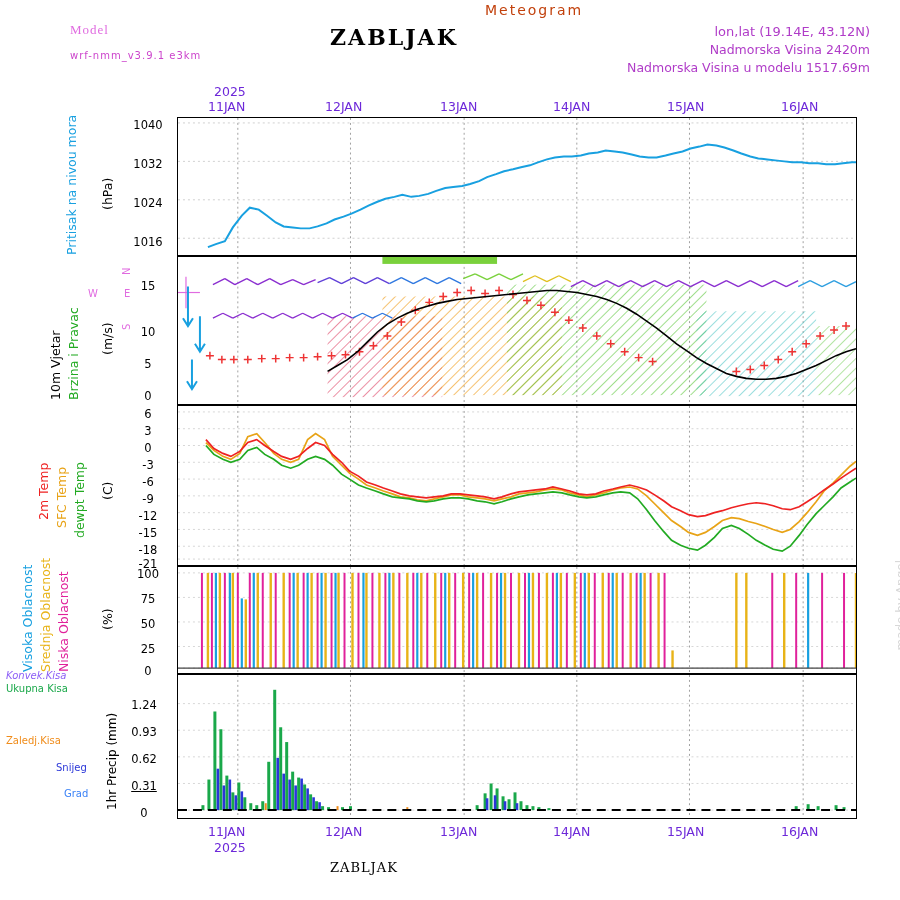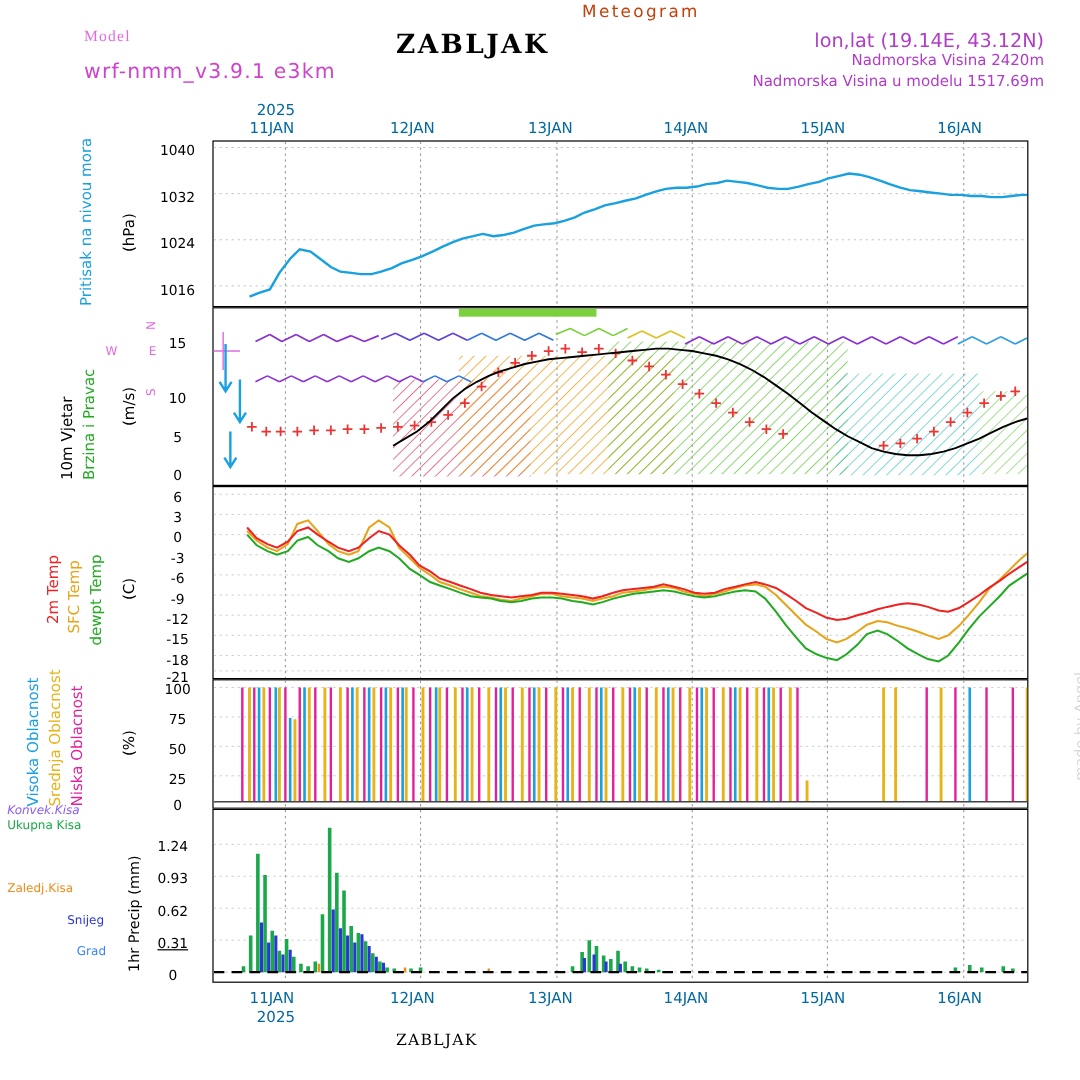--- a/index.html
+++ b/index.html
@@ -6,39 +6,39 @@
   body{
     width:900px;height:900px;background:#ffffff;
     font-family:"DejaVu Sans", sans-serif;
     position:relative;overflow:hidden;
   }
   .abs{position:absolute;}
 
   
   #meteogram-label{left:485px;top:2px;color:#c2410c;font-size:14px;letter-spacing:2px;}
   #model-label{left:70px;top:22px;color:#e06be0;font-size:13px;letter-spacing:1px;font-family:Liberation Serif, serif;}
-  #model-value{left:70px;top:50px;color:#cc44cc;font-size:17px;letter-spacing:1px;}
+  #model-value{left:70px;top:50px;color:#cc44cc;font-size:10px;letter-spacing:1px;}
   #station-title{left:330px;top:24px;color:#000;font-size:22px;font-weight:bold;letter-spacing:2px;font-family:"DejaVu Serif",serif;}
-  #lonlat{right:30px;top:24px;color:#b03cc8;font-size:16px;text-align:right;}
+  #lonlat{right:30px;top:24px;color:#b03cc8;font-size:13px;text-align:right;}
   #alt1{right:30px;top:42px;color:#b03cc8;font-size:12.5px;text-align:right;}
   #alt2{right:30px;top:60px;color:#b03cc8;font-size:12.5px;text-align:right;}
 
   
   .panel{position:absolute;left:177px;width:680px;border:1.5px solid #000;box-sizing:border-box;background:#fff;}
   #panel-pressure{top:117px;height:139px;}
   #panel-wind{top:256px;height:149px;}
   #panel-temp{top:405px;height:161px;}
   #panel-cloud{top:566px;height:108px;}
   #panel-precip{top:674px;height:145px;}
 
   svg.plot{position:absolute;left:0;top:0;width:100%;height:100%;display:block;}
 
   
   .ylab{position:absolute;text-align:center;font-size:11.5px;color:#000;font-family:"DejaVu Sans",sans-serif;}
-  .datelab{position:absolute;font-size:12.5px;color:#0369a1;font-family:"DejaVu Sans",sans-serif;}
+  .datelab{position:absolute;font-size:12.5px;color:#6d28d9;font-family:"DejaVu Sans",sans-serif;}
 
   
   .side{position:absolute;white-space:nowrap;font-size:12.5px;transform:rotate(-90deg);transform-origin:left top;}
 
   #made-by{position:absolute;right:6px;top:560px;color:#d8d8d8;font-size:12px;transform:rotate(-90deg);transform-origin:right top;}
 
   #bottom-title{position:absolute;left:330px;top:860px;font-size:13px;color:#000;font-family:"DejaVu Serif",serif;letter-spacing:1px;}
 
   .legend-item{position:absolute;font-size:10px;white-space:nowrap;}
 </style>

